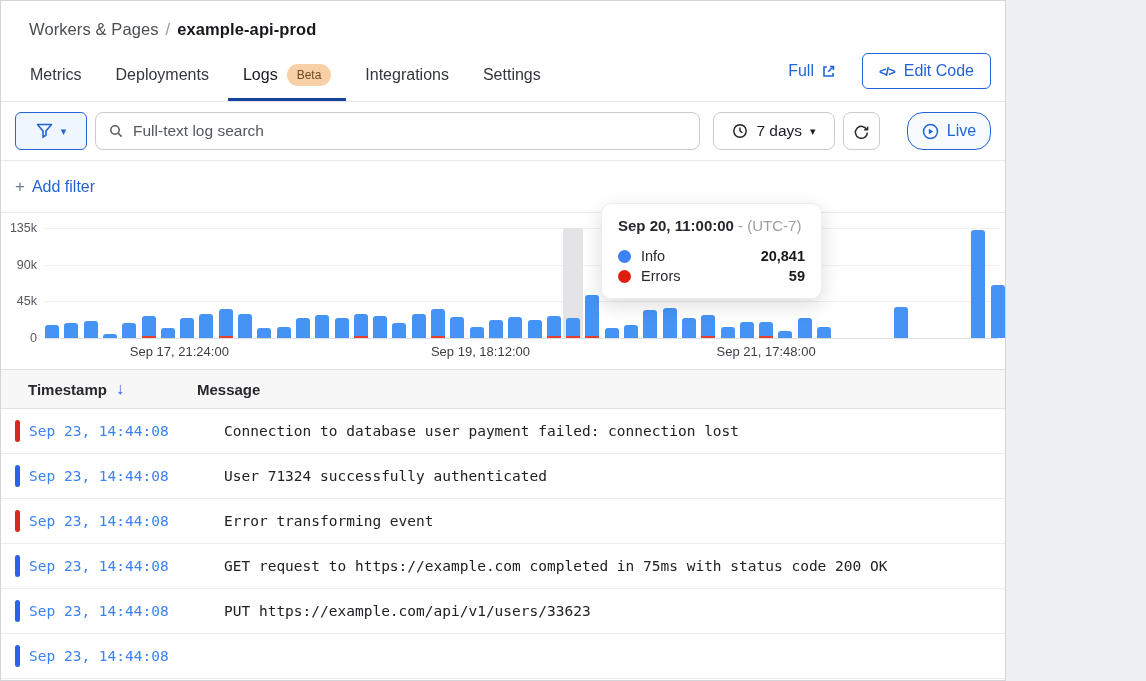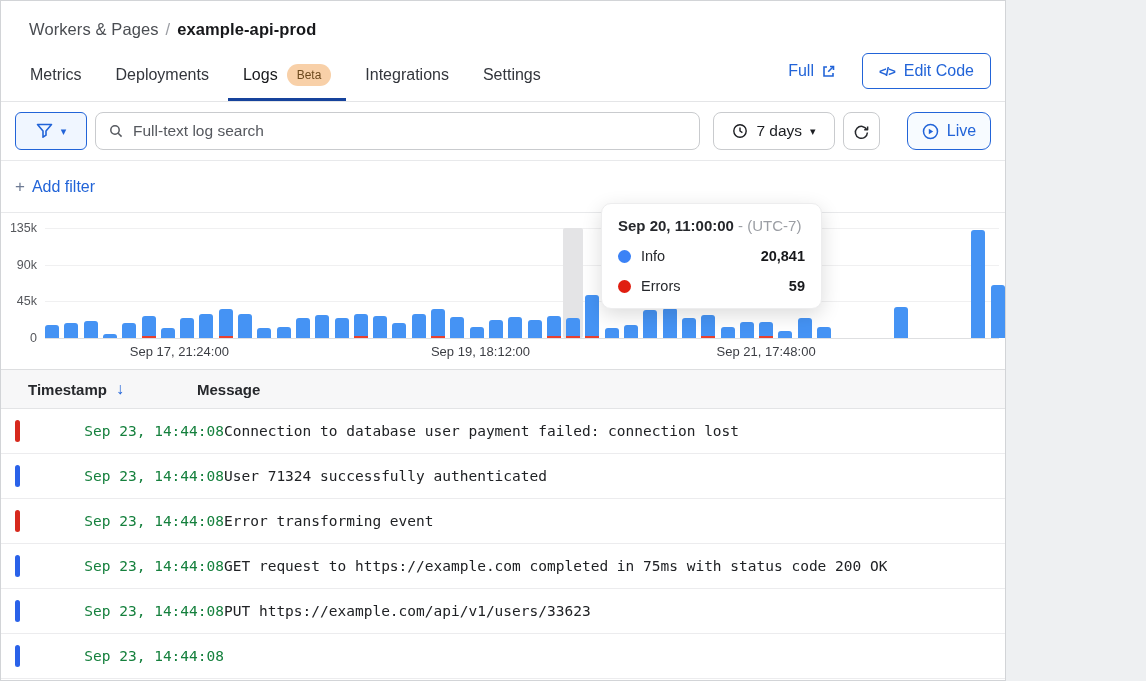--- a/index.html
+++ b/index.html
@@ -38,21 +38,21 @@
   .search-box { flex:1; height:38px; border:1px solid #c9cbce; border-radius:8px; background:#fff;
                 display:flex; align-items:center; padding:0 12px; gap:9px; margin-right:13px; }
   .search-box input { border:none; outline:none; flex:1; font-size:15.5px; color:#1b1d21;
                 font-family:inherit; background:transparent; }
   .search-box input::placeholder { color:#55585e; opacity:1; }
   .select-btn { width:122px; height:38px; border:1px solid #c9cbce; border-radius:8px; background:#fff;
                 display:flex; align-items:center; justify-content:center; gap:8px; font-size:15.5px;
                 color:#1b1d21; cursor:pointer; margin-right:8px; font-family:inherit; }
   .icon-btn { width:37px; height:38px; border:1px solid #c9cbce; border-radius:8px; background:#fff;
               display:flex; align-items:center; justify-content:center; cursor:pointer; margin-right:27px; }
-  .live-btn { width:84px; height:38px; border:1px solid #2264d8; border-radius:9px; background:#f7fbff;
+  .live-btn { width:84px; height:38px; border:1px solid #2264d8; border-radius:16px; background:#f7fbff;
               display:flex; align-items:center; justify-content:center; gap:8px; color:#2264d8;
               font-size:16px; cursor:pointer; font-family:inherit; }
   .caret { font-size:11px; line-height:1; }
   
   .addfilter-row { padding:16px 14px 15px 14px; border-bottom:1px solid #e8e9eb; }
   .addfilter { color:#2264d8; font-size:16px; cursor:pointer; display:inline-flex; gap:7px; align-items:center;}
   .addfilter .plus { color:#6d7a93; font-size:17px; }
   
   .chart { position:relative; height:156px; }
   .plot { position:absolute; left:44px; right:6px; top:15px; height:110px; }
@@ -65,37 +65,37 @@
   .hoverband { position:absolute; top:0; height:110px; width:20px; background:#e4e4e6; border-radius:2px; }
   .xtick { position:absolute; top:131px; transform:translateX(-50%); font-size:13px; color:#3c3e44;
            white-space:nowrap; }
   
   .tooltip { position:absolute; left:600px; top:202px; width:221px; background:#fff;
              border:1px solid #ededee; border-radius:10px; padding:13px 16px 14px 16px;
              box-shadow:0 6px 20px rgba(0,0,0,.14); z-index:10; }
   .tooltip-title { font-size:15px; }
   .tooltip-title .t { font-weight:700; color:#26282c; }
   .tooltip-title .z { color:#9b9ea4; }
-  .tooltip-row { display:flex; align-items:center; gap:10px; margin-top:14px; font-size:14.5px; color:#26282c; }
+  .tooltip-row { display:flex; align-items:center; gap:10px; margin-top:4px; font-size:14.5px; color:#26282c; }
   .tooltip-row:first-of-type { margin-top:14px; }
   .dot { width:13px; height:13px; border-radius:50%; flex:0 0 auto; }
   .tooltip-row .val { margin-left:auto; font-weight:700; color:#17181b; }
   
   .table-header { height:40px; background:#f7f7f8; border-top:1px solid #dddee0;
                   border-bottom:1px solid #e3e4e6; display:flex; align-items:center;
                   font-size:15px; font-weight:700; color:#26282c; }
   .th-ts { width:196px; padding-left:27px; display:flex; align-items:center; gap:9px; cursor:pointer; }
   .sort-arrow { color:#2264d8; font-weight:400; font-size:16px; }
   .log-row { height:45px; display:flex; align-items:center; border-bottom:1px solid #ececee;
              padding-left:14px; cursor:pointer; background:#fff; }
   .pill { width:5px; height:22px; border-radius:3px; flex:0 0 auto; margin-right:9px; }
   .pill.error { background:#d7291d; }
   .pill.info  { background:#2a62e9; }
   .cell-ts { width:195px; flex:0 0 auto; font-family:"DejaVu Sans Mono", monospace;
-             font-size:14.5px; color:#15803d;text-align:right; }
+             font-size:14.5px; color:#3b82f6; }
   .cell-msg { font-family:"DejaVu Sans Mono", monospace; font-size:14.5px; color:#202225;
               white-space:nowrap; overflow:hidden; }
   svg { display:block; }
 </style>
 </head>
 <body>
 
 <div class="wrapper">
 
   <div class="header">

